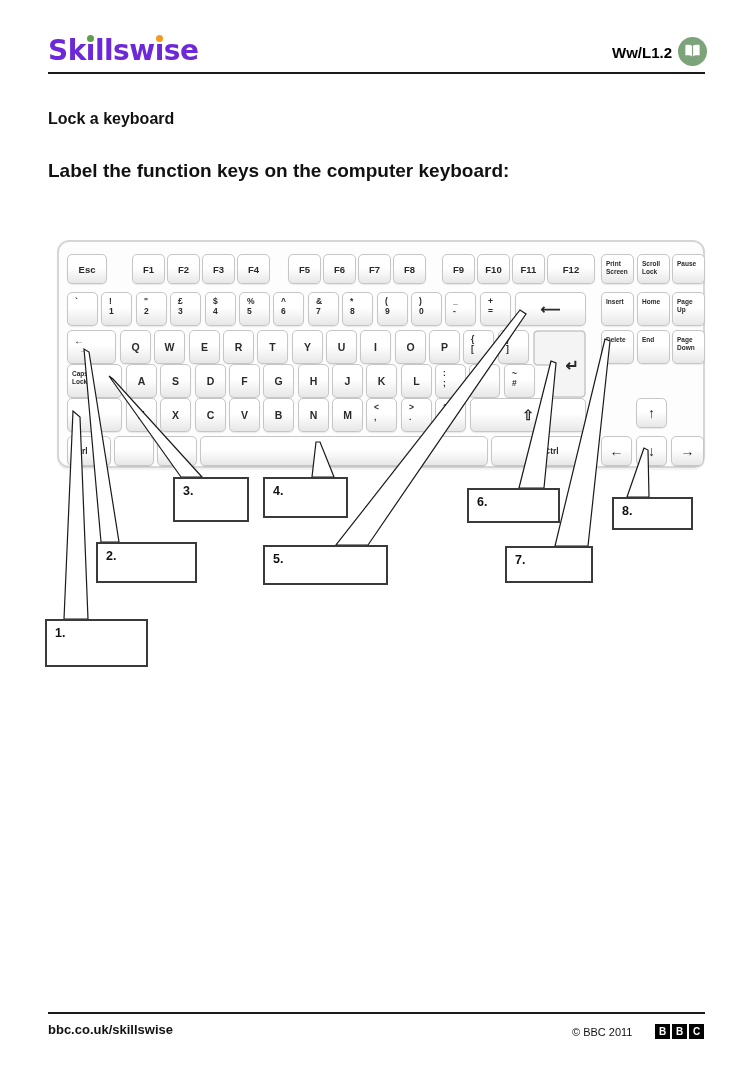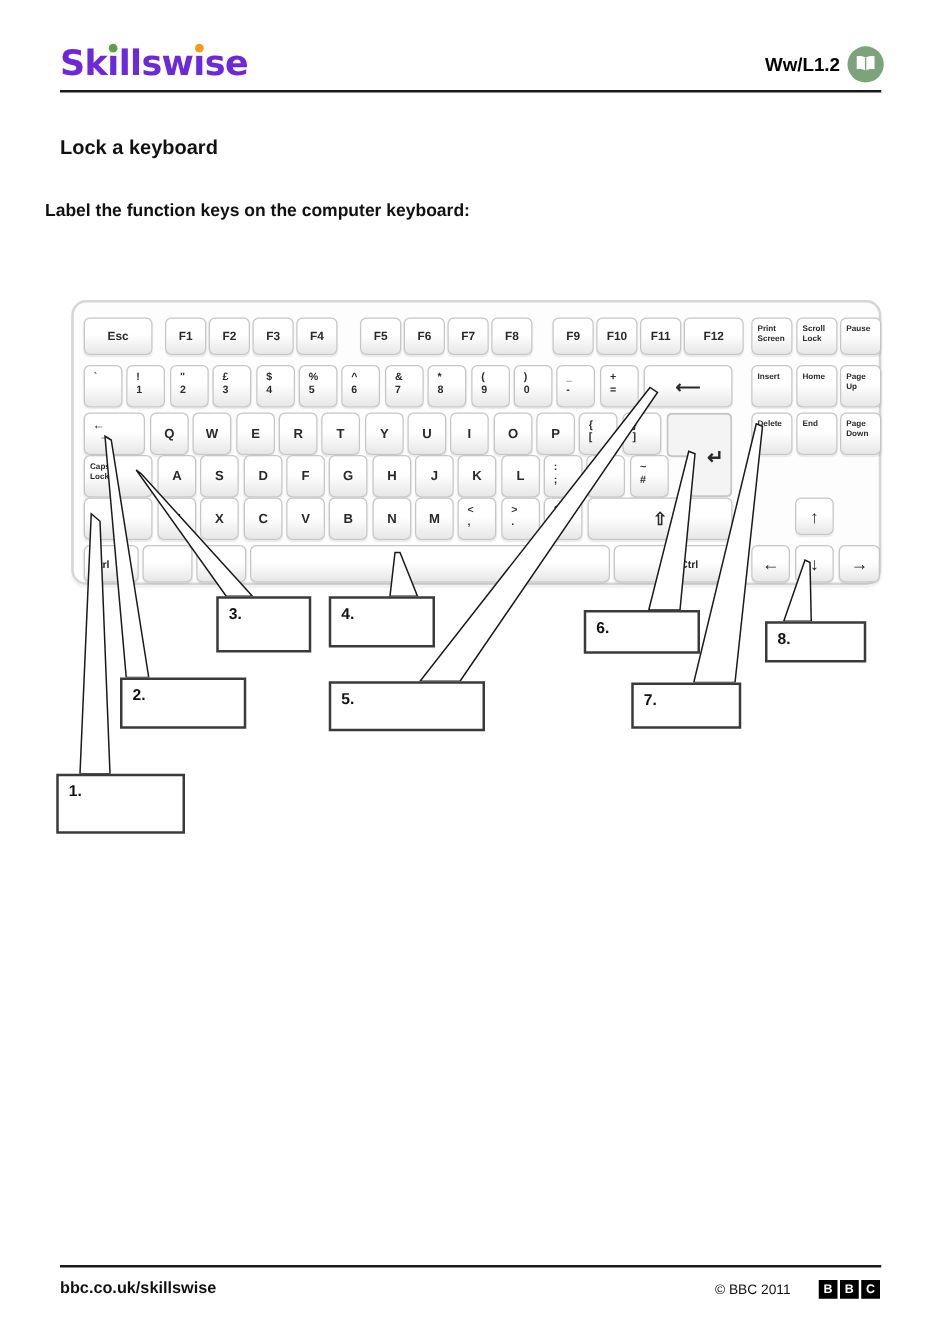--- a/index.html
+++ b/index.html
@@ -9,21 +9,21 @@
   .logo{position:absolute;left:48px;top:34px;font-family:"DejaVu Sans",sans-serif;
         font-weight:bold;font-size:28px;color:#6d28d9;letter-spacing:-0.5px;}
   .logo .li{position:relative;display:inline-block;}
   .logo .li .dot{position:absolute;width:7px;height:7px;border-radius:50%;top:1px;left:1px;}
   .level-ref{position:absolute;left:588px;top:44px;width:84px;text-align:right;
         font-weight:bold;font-size:15px;color:#000;}
   .badge{position:absolute;left:678px;top:37px;width:29px;height:29px;border-radius:50%;}
   .badge svg{position:absolute;left:5px;top:6px;}
   .rule-top{position:absolute;left:48px;top:72px;width:657px;height:2px;background:#1a1a1a;}
   .ws-title{position:absolute;left:48px;top:110px;font-size:16px;font-weight:bold;}
-  .ws-instruction{position:absolute;left:36px;top:160px;font-size:14px;font-weight:bold;}
+  .ws-instruction{position:absolute;left:48px;top:160px;font-size:19px;font-weight:bold;}
   
   .kb-panel{position:absolute;left:57px;top:240px;width:648px;height:228px;
         background:#fdfdfd;border:2px solid #d6d6d6;border-radius:12px;box-sizing:border-box;
         box-shadow:0 2px 2px rgba(0,0,0,0.06);}
   .key{position:absolute;background:linear-gradient(180deg,#ffffff 45%,#e7e7e7 100%);
         border:1px solid #c6c6c6;border-radius:5px;box-sizing:border-box;color:#2a2a2a;
         font-weight:bold;box-shadow:0 1px 1px rgba(0,0,0,0.08);}
   .key span{display:block;}
   .fn{font-size:9.5px;display:flex;align-items:center;justify-content:center;}
   .letter{font-size:10.5px;display:flex;align-items:center;justify-content:center;}
@@ -70,21 +70,21 @@
   <div class="ws-title">Lock a keyboard</div>
   <div class="ws-instruction">Label the function keys on the computer keyboard:</div>
 
   <div class="kb-panel">
     <div class="key-enter">
       <svg width="53" height="68" viewBox="0 0 53 68">
         <path d="M5 1 H48 Q52 1 52 5 V63 Q52 67 48 67 H23 Q19 67 19 63 V35 H5 Q1 35 1 31 V5 Q1 1 5 1 Z" fill="#f4f4f4" stroke="#c6c6c6" stroke-width="1.5"></path>
       </svg>
       <span class="enter-glyph">↵</span>
     </div>
-  <div class="key fn" style="left: 8px; top: 12px; width: 55px; height: 30px; justify-content: center;">
+  <div class="key fn" style="left: 8px; top: 12px; width: 40px; height: 30px; justify-content: center;">
         <span>Esc</span>
       </div>
       <div class="key fn" style="left: 73px; top: 12px; width: 33px; height: 30px;">
         <span>F1</span>
       </div>
       <div class="key fn" style="left: 108px; top: 12px; width: 33px; height: 30px;">
         <span>F2</span>
       </div>
       <div class="key fn" style="left: 143px; top: 12px; width: 33px; height: 30px;">
         <span>F3</span>

